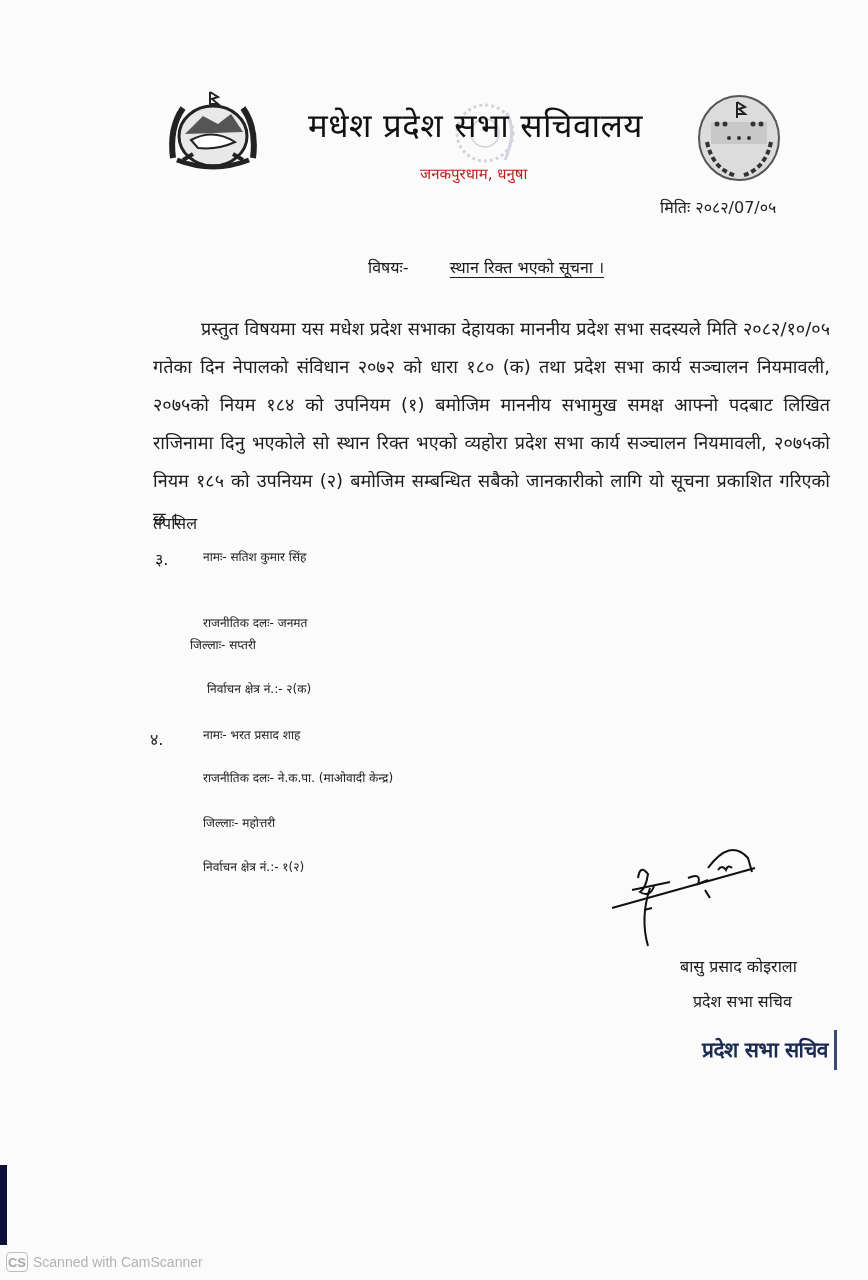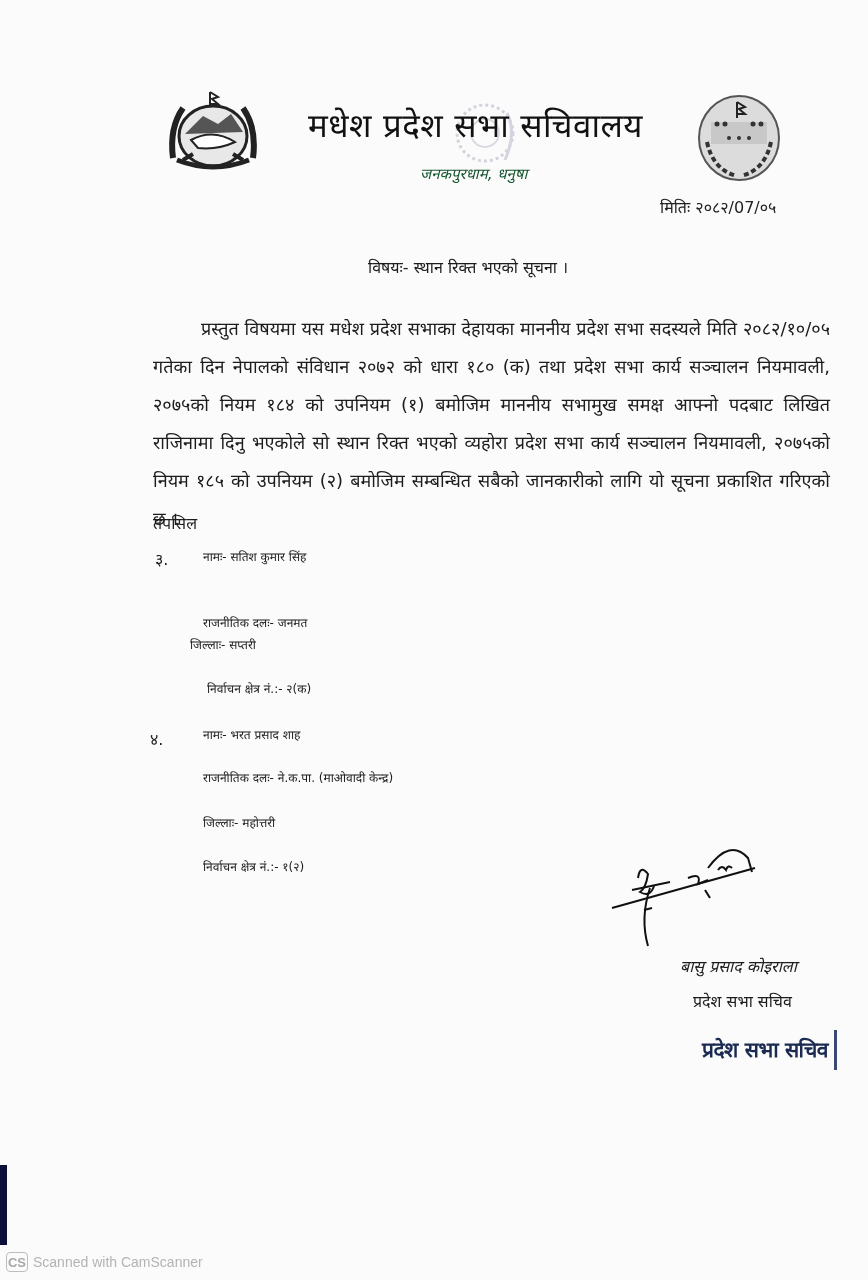--- a/index.html
+++ b/index.html
@@ -5,36 +5,36 @@
     * { margin: 0; padding: 0; box-sizing: border-box; }
     html, body { width: 868px; height: 1280px; overflow: hidden; background: #fbfbfb; }
     body { position: relative; font-family: "DejaVu Sans", "Liberation Sans", sans-serif; color: #1c1c1c; }
     .abs { position: absolute; text-align: center; }
 
     .emblem-left { left: 163px; top: 88px; width: 100px; height: 85px; }
     .emblem-right { left: 695px; top: 92px; width: 88px; height: 92px; }
     .stamp-faint { left: 445px; top: 98px; width: 95px; height: 70px; opacity: 0.35; }
 
     .org-title { left: 308px; top: 102px; font-size: 33px; letter-spacing: 0.5px; color: #111; white-space: nowrap; }
-    .org-location { left: 420px; top: 163px; font-size: 15px; color: #14532d; white-space: nowrap; font-style: italic; }
+    .org-location { left: 420px; top: 163px; font-size: 15px; color: #b91c1c; white-space: nowrap; }
     .date-line { left: 660px; top: 196px; font-size: 16px; color: #222; white-space: nowrap; }
 
     .subject { left: 368px; top: 256px; font-size: 16px; white-space: nowrap; }
-    .subject .u { text-underline-offset: 4px; }
+    .subject .u { text-decoration: underline; text-underline-offset: 4px; margin-left: 36px; }
 
     .body-text { left: 153px; top: 310px; width: 677px; font-size: 18px; line-height: 38px; text-align: justify; text-align-last: left; }
     .body-text .indent { display: inline-block; width: 48px; }
 
     .tapsil { left: 153px; top: 512px; font-size: 16px; text-underline-offset: 4px; }
 
     .entry-num { font-size: 16px; }
     .entry-line { font-size: 12px; white-space: nowrap; }
 
     .signature { left: 610px; top: 838px; width: 150px; height: 110px; }
-    .sig-name { left: 680px; top: 955px; font-size: 16px; white-space: nowrap; font-style: italic; }
+    .sig-name { left: 680px; top: 955px; font-size: 16px; white-space: nowrap; }
     .sig-title { left: 693px; top: 990px; font-size: 16px; white-space: nowrap; }
     .sig-stamp { left: 702px; top: 1035px; font-size: 21px; font-weight: bold; color: #1a2a50; white-space: nowrap; letter-spacing: -0.5px; }
     .sig-stamp-bar { left: 834px; top: 1030px; width: 3px; height: 40px; background: #3b4a70; }
 
     .edge-bar { left: 0; top: 1165px; width: 7px; height: 80px; background: #0c0f3a; }
 
     .footer { left: 6px; top: 1252px; display: flex; align-items: center; gap: 5px; color: #b3b3b3; font-size: 14px; font-family: "Liberation Sans", sans-serif; }
     .cs-logo { width: 22px; height: 20px; border: 1.5px solid #bdbdbd; border-radius: 4px; font-size: 13px; font-weight: bold; display: flex; align-items: center; justify-content: center; color: #a8a8a8; }
   </style>
 </head>

